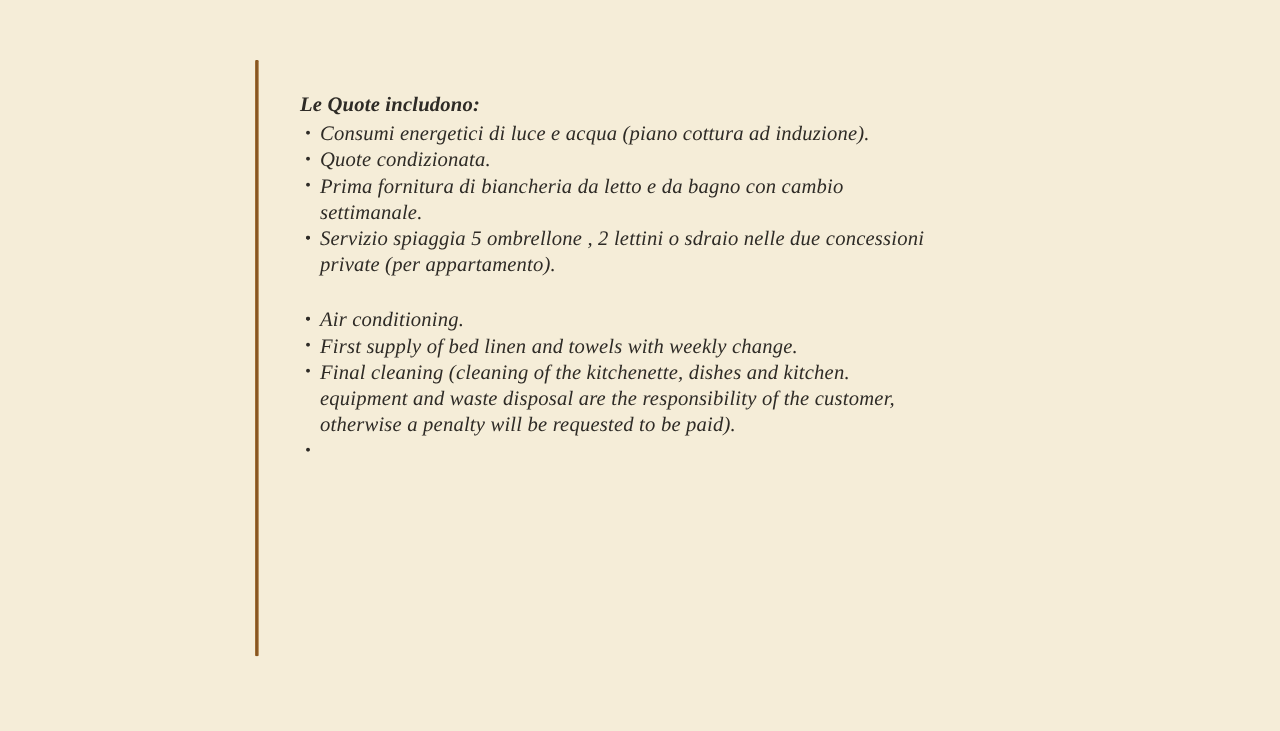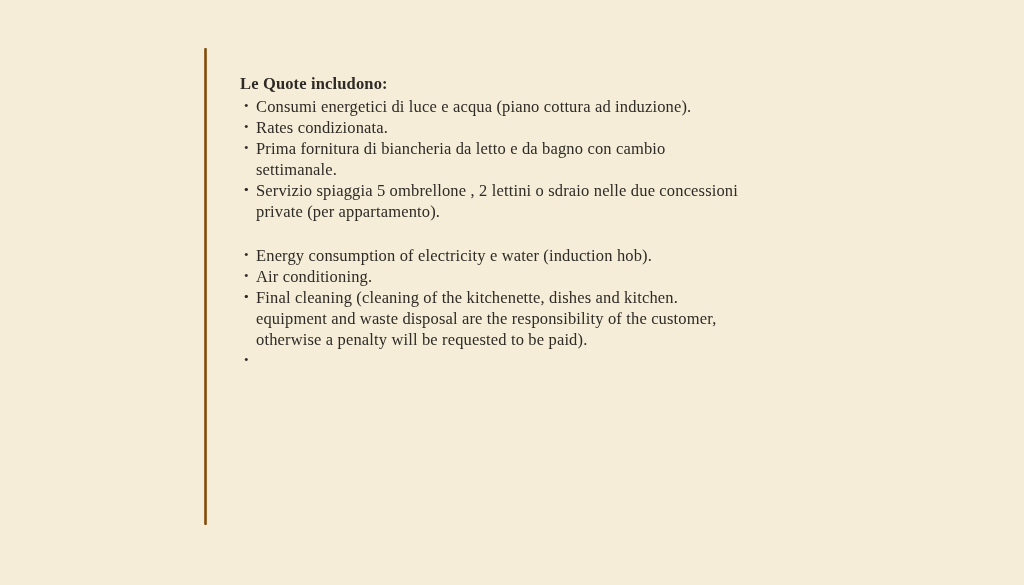--- a/index.html
+++ b/index.html
@@ -26,20 +26,21 @@
     border-radius: 1px;
   }
   .content {
     position: absolute;
     left: 240px;
     top: 73px;
     width: 600px;
     font-size: 16.5px;
     line-height: 21px;
     letter-spacing: 0.15px;
+    font-style: italic;
   }
   .section {
     margin-bottom: 23px;
   }
   .section-heading {
     font-weight: bold;
     margin: 0 0 2px 0;
     font-size: 16.5px;
     line-height: 21px;
   }
@@ -75,21 +76,21 @@
 
   <div class="section">
     <p class="section-heading">Le Quote includono:</p>
     <ul class="bullet-list">
       <li class="list-item">
         <span class="bullet-icon">•</span>
         <span class="list-item-text">Consumi energetici di luce e acqua (piano cottura ad induzione).</span>
       </li>
       <li class="list-item">
         <span class="bullet-icon">•</span>
-        <span class="list-item-text">Rates condizionata.</span>
+        <span class="list-item-text">Quote condizionata.</span>
       </li>
       <li class="list-item">
         <span class="bullet-icon">•</span>
         <span class="list-item-text">Prima fornitura di biancheria da letto e da bagno con cambio
 settimanale.</span>
       </li>
       <li class="list-item">
         <span class="bullet-icon">•</span>
       </li>
       <li class="list-item">
@@ -97,28 +98,28 @@
         <span class="list-item-text">Servizio spiaggia 5 ombrellone , 2 lettini o sdraio nelle due concessioni
 private (per appartamento).</span>
       </li>
     </ul>
   </div>
 
   <div class="section">
     <ul class="bullet-list">
       <li class="list-item">
         <span class="bullet-icon">•</span>
-        <span class="list-item-text">Energy consumption of electricity e water (induction hob).</span>
       </li>
       <li class="list-item">
         <span class="bullet-icon">•</span>
         <span class="list-item-text">Air conditioning.</span>
       </li>
       <li class="list-item">
         <span class="bullet-icon">•</span>
+        <span class="list-item-text">First supply of bed linen and towels with weekly change.</span>
       </li>
       <li class="list-item">
         <span class="bullet-icon">•</span>
         <span class="list-item-text">Final cleaning (cleaning of the kitchenette, dishes and kitchen.
 equipment and waste disposal are the responsibility of the customer,
 otherwise a penalty will be requested to be paid).</span>
       </li>
       <li class="list-item">
         <span class="bullet-icon">•</span>
       </li>

